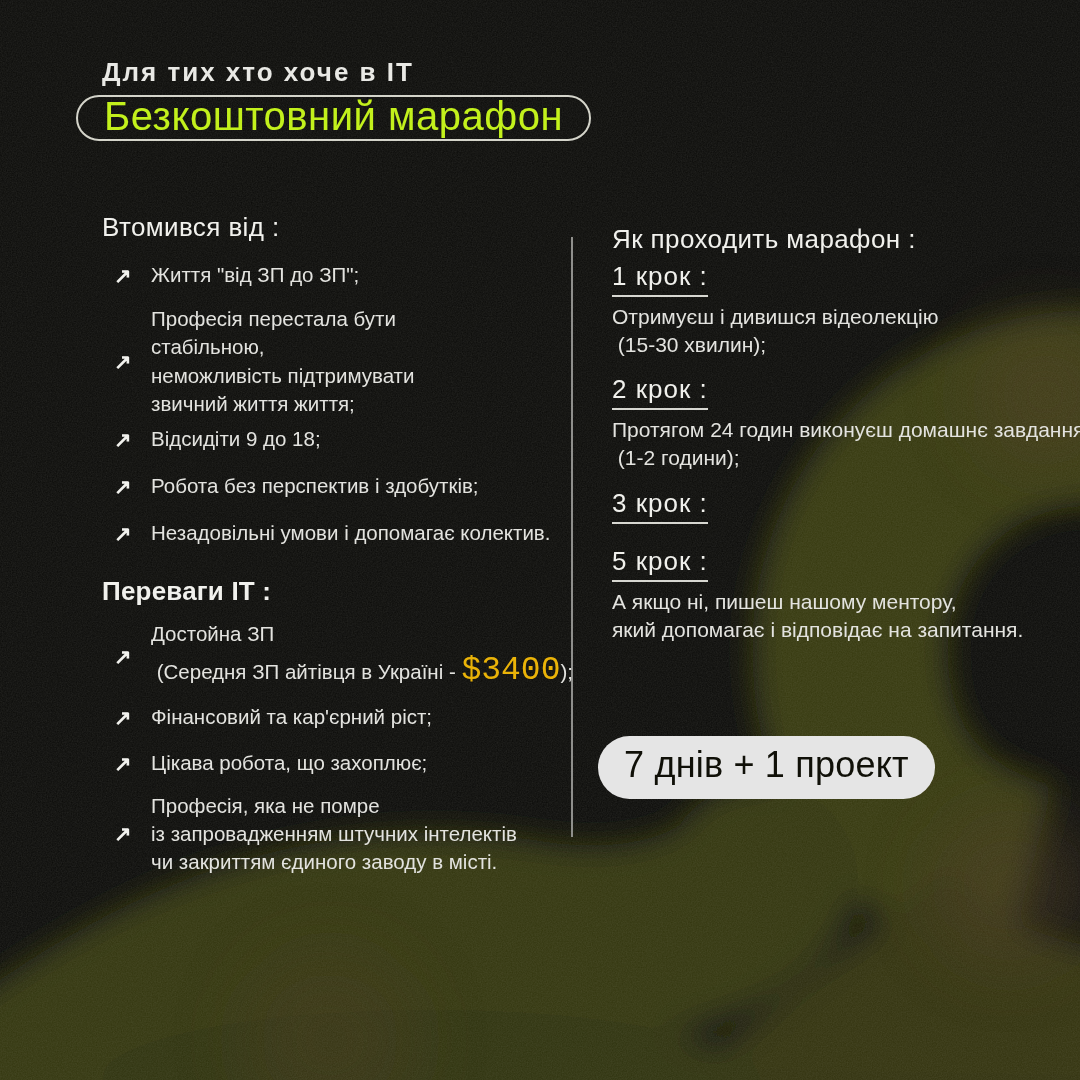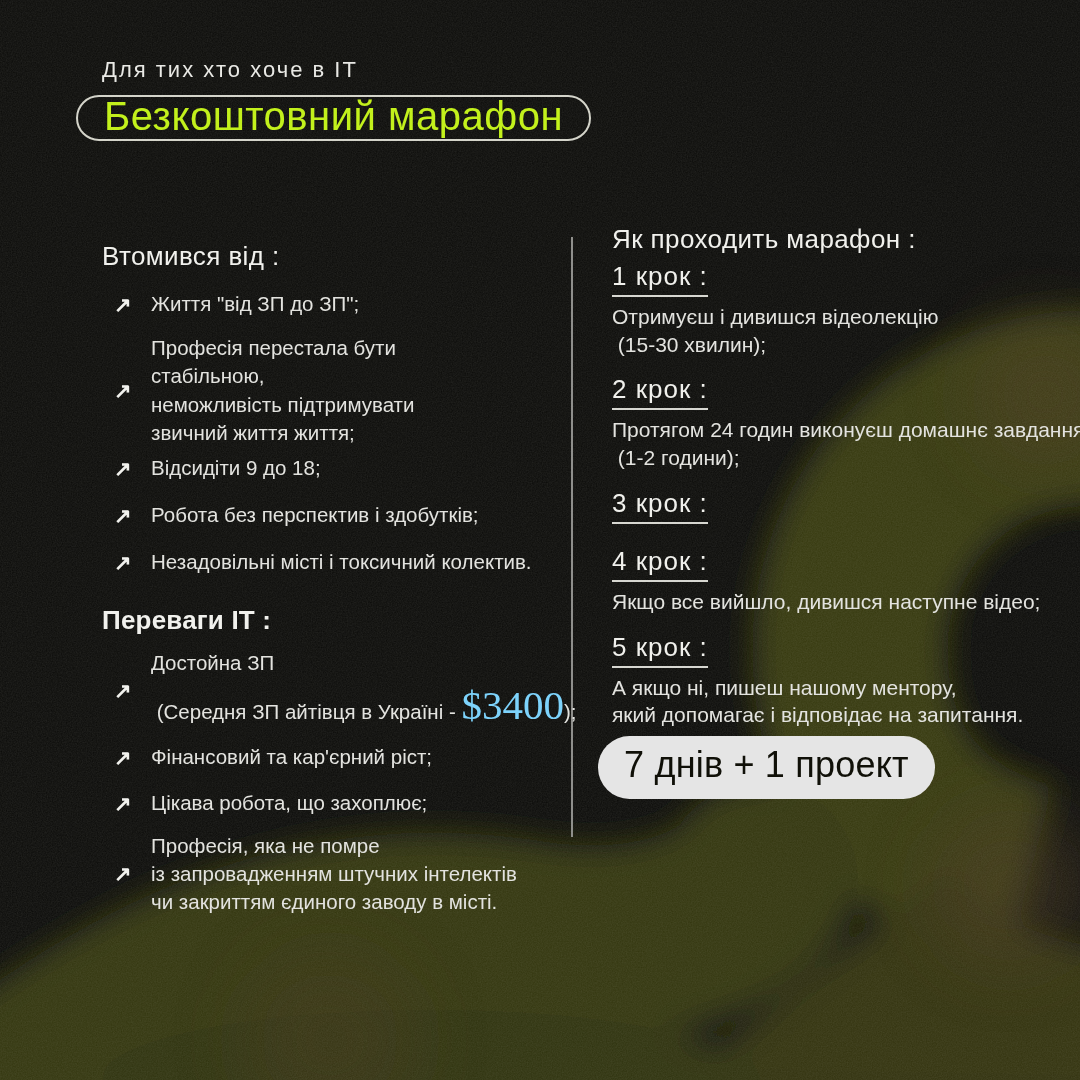--- a/index.html
+++ b/index.html
@@ -8,43 +8,43 @@
     position:relative; width:1080px; height:1080px; overflow:hidden;
     background:#0a0a08;
     font-family:"Liberation Sans", sans-serif;
     color:#e6e6e2;
   }
   svg.bg { position:absolute; left:0; top:0; z-index:0; }
   .layer { position:absolute; inset:0; z-index:1; }
 
   .eyebrow {
     position:absolute; left:102px; top:57px;
-    font-size:22px; letter-spacing:2px; color:#e9e9e5;
+    font-size:26px; letter-spacing:2px; color:#e9e9e5;font-weight:bold;
   }
   .title-pill {
     position:absolute; left:76px; top:95px; height:46px;
     border:2px solid #d4d4ca; border-radius:27px;
     display:flex; align-items:center; padding:0 26px 3px 26px;
   }
   .title-pill .title { font-size:40px; letter-spacing:.5px; color:#c3f11c; white-space:nowrap; }
 
   .divider { position:absolute; left:571px; top:237px; width:2px; height:600px; background:#8f8f8c; }
 
-  .col-left  { position:absolute; left:102px; top:241px; width:462px; }
+  .col-left  { position:absolute; left:102px; top:212px; width:462px; }
   .col-right { position:absolute; left:612px; top:224px; width:466px; }
 
   .col-heading { font-size:26px; color:#f1f1ed; letter-spacing:.4px; margin-bottom:18px; }
   .col-heading.bold { font-weight:bold; letter-spacing:.2px; }
 
   .blist { padding-left:12px; }
   .bitem { display:flex; gap:15px; color:#e3e3df; font-size:20.5px; line-height:1.38; }
   .bullet-arrow { flex:none; width:22px; font-weight:bold; font-size:21px; margin-top:1px; color:#f2f2ee; }
   .btxt { white-space:pre; }
   .pre  { white-space:pre; }
-  .amount { font-family:Liberation Serif, serif; font-size:41px; color:#7dd3fc; }
+  .amount { font-family:Liberation Mono, monospace; font-size:33px; color:#eab308; }
 
   .m-it1 { margin-bottom:14px; }
   .m-it2 { margin-bottom:7px; }
   .m-it3 { margin-bottom:17px; }
   .m-it4 { margin-bottom:17px; }
   .m-it5 { margin-bottom:0; }
   .perks-heading { margin-top:27px; margin-bottom:13px; }
   .m-pk1 { margin-bottom:9px; }
   .m-pk2 { margin-bottom:16px; }
   .m-pk3 { margin-bottom:13px; }
@@ -123,21 +123,21 @@
         <div class="bitem m-it3">
           <span class="bullet-arrow">↗</span>
           <span class="btxt">Відсидіти 9 до 18;</span>
         </div>
         <div class="bitem m-it4">
           <span class="bullet-arrow">↗</span>
           <span class="btxt">Робота без перспектив і здобутків;</span>
         </div>
         <div class="bitem m-it5">
           <span class="bullet-arrow">↗</span>
-          <span class="btxt">Незадовільні місті і токсичний колектив.</span>
+          <span class="btxt">Незадовільні умови і допомагає колектив.</span>
         </div>
       </div>
 
       <div class="col-heading bold perks-heading">Переваги IT :</div>
       <div class="blist">
         <div class="bitem m-pk1">
           <span class="bullet-arrow" style="align-self:center">↗</span>
           <span class="btxt"><span>Достойна ЗП</span><br><span class="pre"> (Середня ЗП айтівця в Україні - </span><span class="amount">$3400</span><span>);</span></span>
         </div>
         <div class="bitem m-pk2">
@@ -167,24 +167,20 @@
       </div>
       <div class="step">
         <span class="step-title">2 крок :</span>
         <div class="step-body">Протягом 24 годин виконуєш домашнє завдання
  (1-2 години);</div>
       </div>
       <div class="step">
         <span class="step-title">3 крок :</span>
       </div>
       <div class="step">
-        <span class="step-title">4 крок :</span>
-        <div class="step-body">Якщо все вийшло, дивишся наступне відео;</div>
-      </div>
-      <div class="step">
         <span class="step-title">5 крок :</span>
         <div class="step-body">А якщо ні, пишеш нашому ментору,
 який допомагає і відповідає на запитання.</div>
       </div>
     </div>
 
     <div class="badge">7 днів + 1 проект</div>
 
   </div>
 </div>

